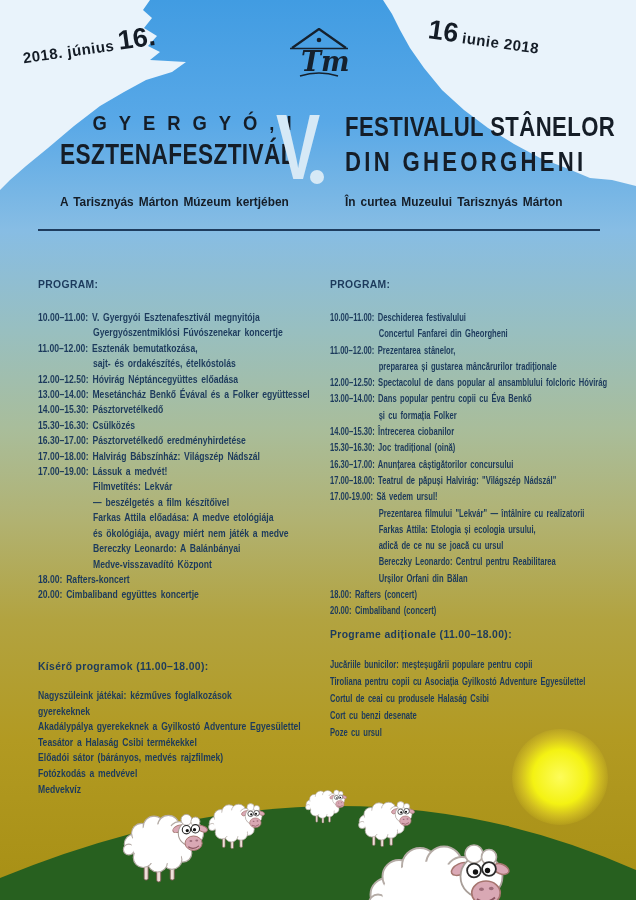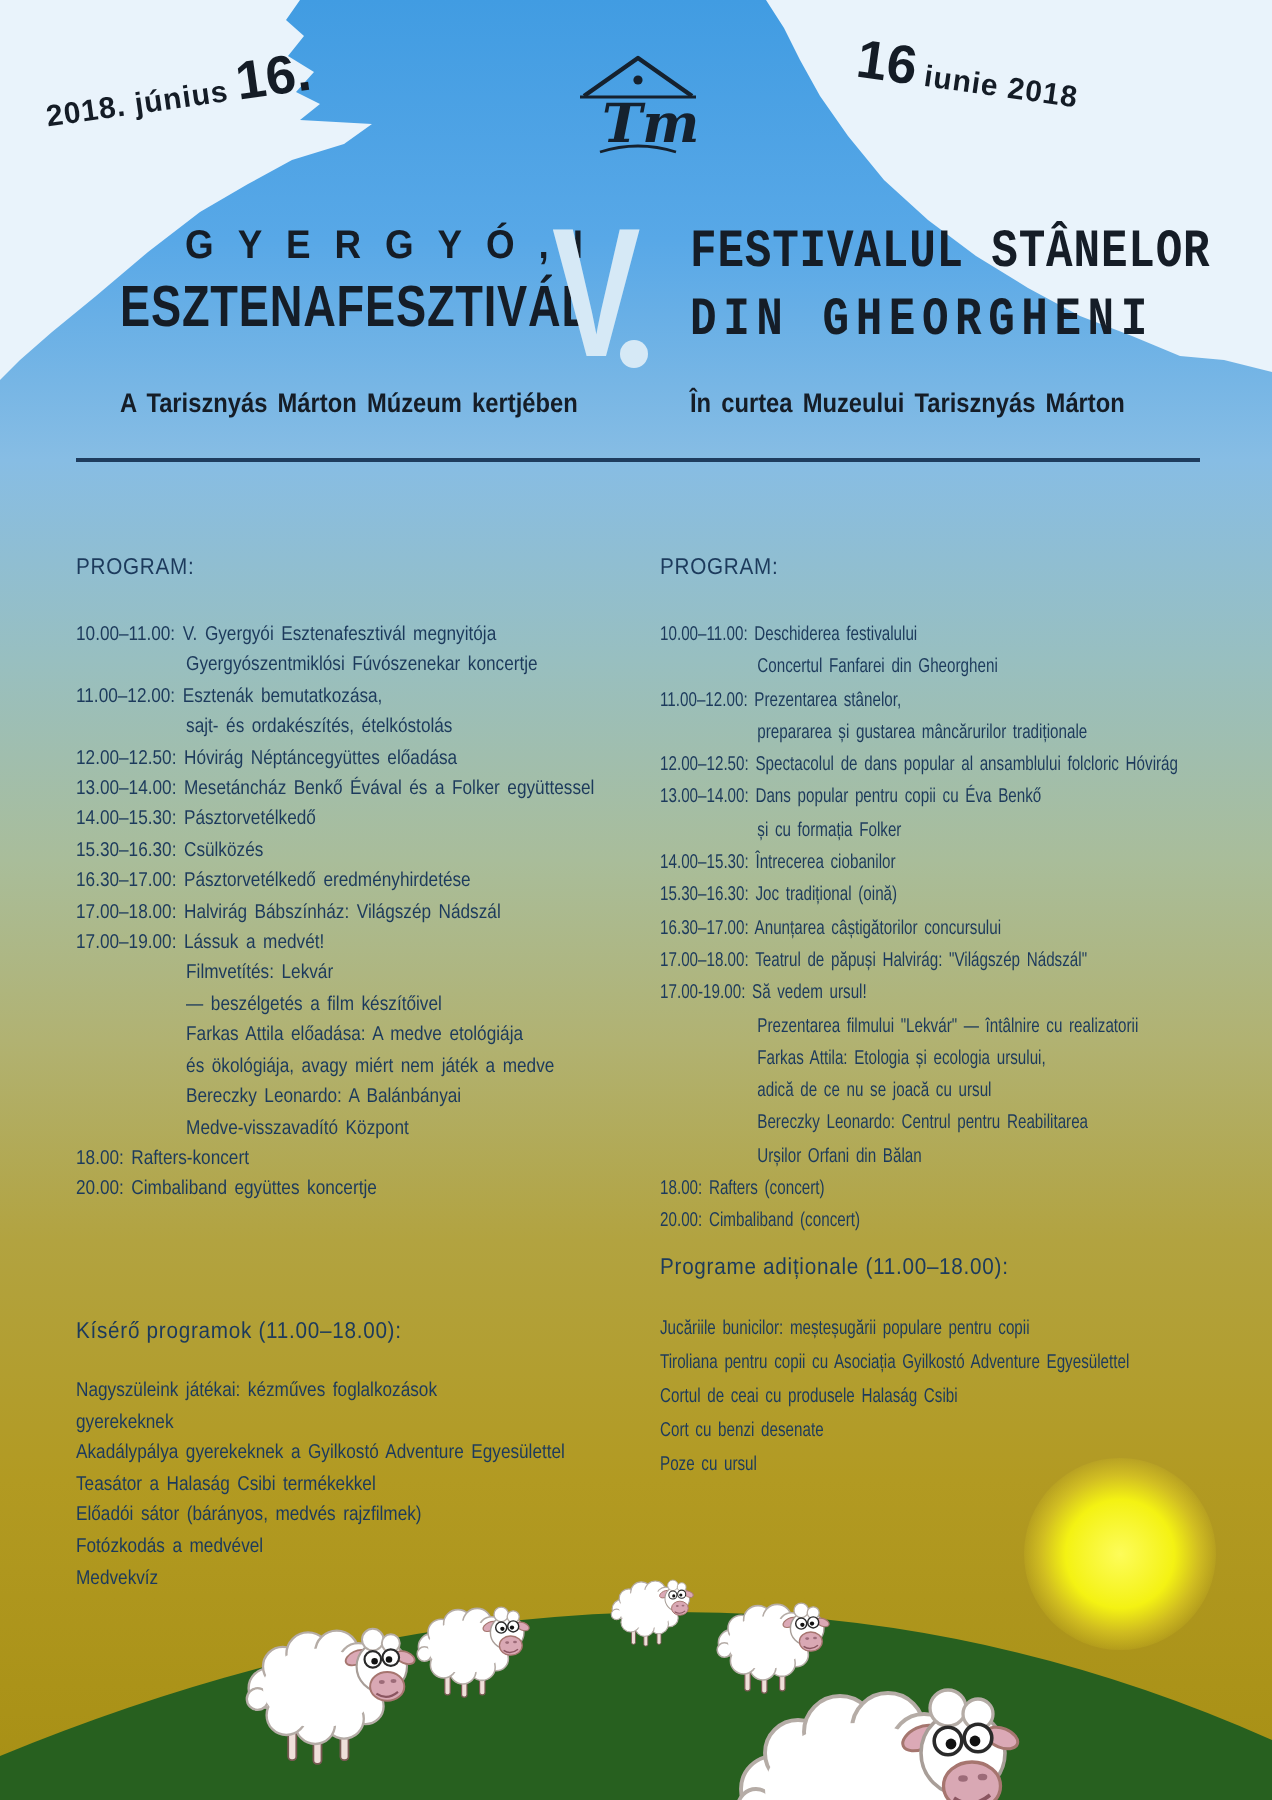--- a/index.html
+++ b/index.html
@@ -24,29 +24,29 @@
   
   .logo{position:absolute;left:288px;top:24px;}
   
   .t-ink{color:#151d27;font-weight:bold;}
   .title-hu{position:absolute;left:60px;top:112px;width:300px;text-align:center;}
   .title-hu .l1{font-size:20px;letter-spacing:13px;transform:scaleX(.92);transform-origin:0 0;white-space:nowrap;}
   .title-hu .l2{font-size:29px;transform:scaleX(.78);transform-origin:0 0;white-space:nowrap;margin-top:3px;letter-spacing:.5px;}
   .edition{position:absolute;left:276px;top:104px;width:70px;height:100px;}
   .edition .vchar{font-size:92px;line-height:86px;font-weight:bold;color:#d6e9f6;display:inline-block;transform:scaleX(.72);transform-origin:0 0;}
   .edition .vdot{position:absolute;left:34px;top:66px;width:14px;height:14px;border-radius:50%;background:#d6e9f6;}
-  .title-ro{position:absolute;left:345px;top:112px;width:290px;font-family:Liberation Mono, monospace;}
+  .title-ro{position:absolute;left:345px;top:112px;width:290px;}
   .title-ro .l1{font-size:27px;transform:scaleX(.82);transform-origin:0 0;white-space:nowrap;letter-spacing:.5px;}
   .title-ro .l2{font-size:27px;transform:scaleX(.82);transform-origin:0 0;white-space:nowrap;letter-spacing:4px;margin-top:4px;}
   .subtitle{position:absolute;font-weight:bold;font-size:13.5px;color:#151d27;transform:scaleX(.88);transform-origin:0 0;white-space:nowrap;word-spacing:2px;}
   .subtitle-hu{left:60px;top:194px;}
   .subtitle-ro{left:345px;top:194px;}
   .divider{position:absolute;left:38px;top:229px;width:562px;height:2px;background:#1e3c5e;}
   
-  .prog{position:absolute;color:#1c3a5c;font-weight:normal;}
+  .prog{position:absolute;color:#1c3a5c;font-weight:bold;}
   .prog-hdr{font-size:11.5px;letter-spacing:.4px;margin-bottom:20px;transform:scaleX(.9);transform-origin:0 0;white-space:nowrap;}
   .col-left{left:38px;top:278px;width:360px;}
   .col-right{left:330px;top:278px;width:410px;}
   .plines{font-size:10px;word-spacing:1.6px;}
   .col-left .plines{transform:scaleX(.86);transform-origin:0 0;}
   .col-right .plines{transform:scaleX(.76);transform-origin:0 0;}
   .col-left .pline{line-height:15.4px;white-space:nowrap;}
   .col-right .pline{line-height:16.3px;white-space:nowrap;}
   .pline.cont{margin-left:64px;}
   

